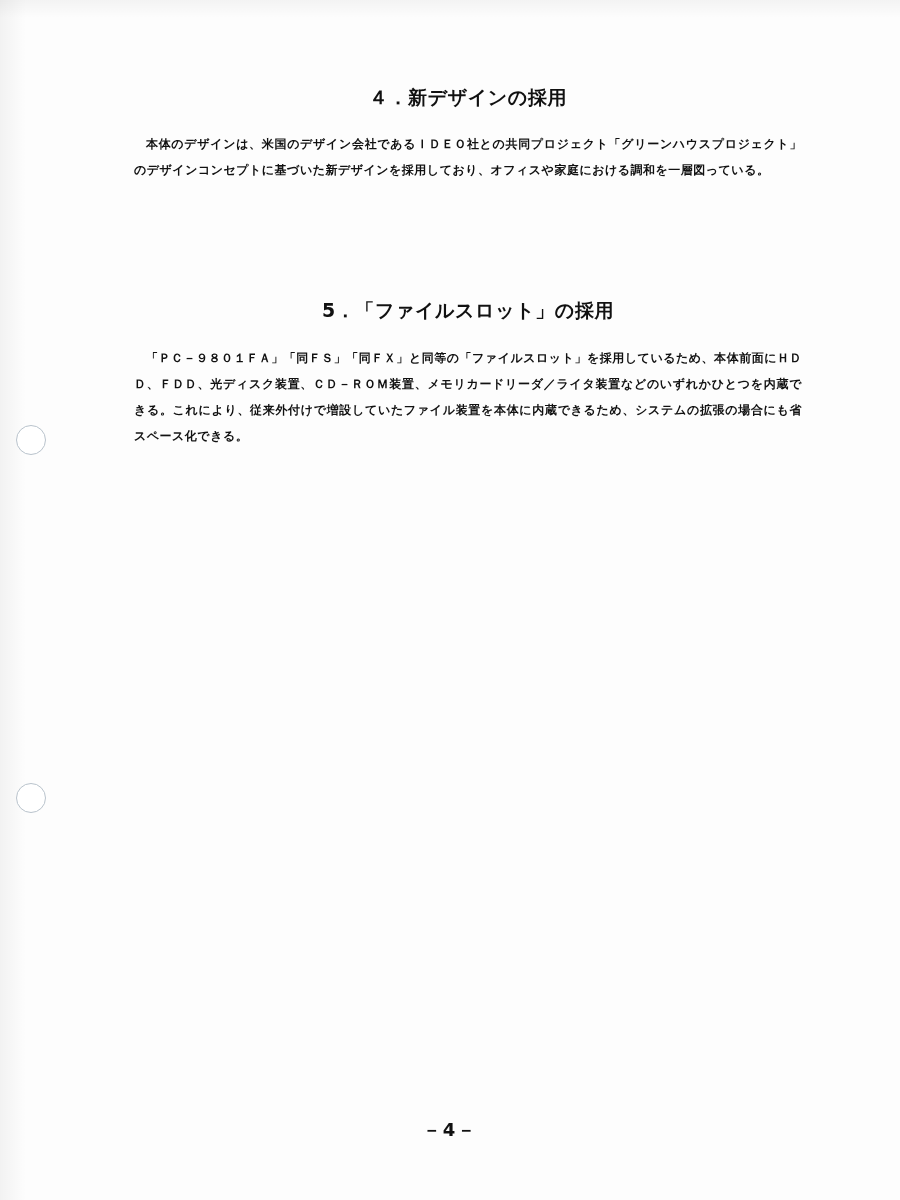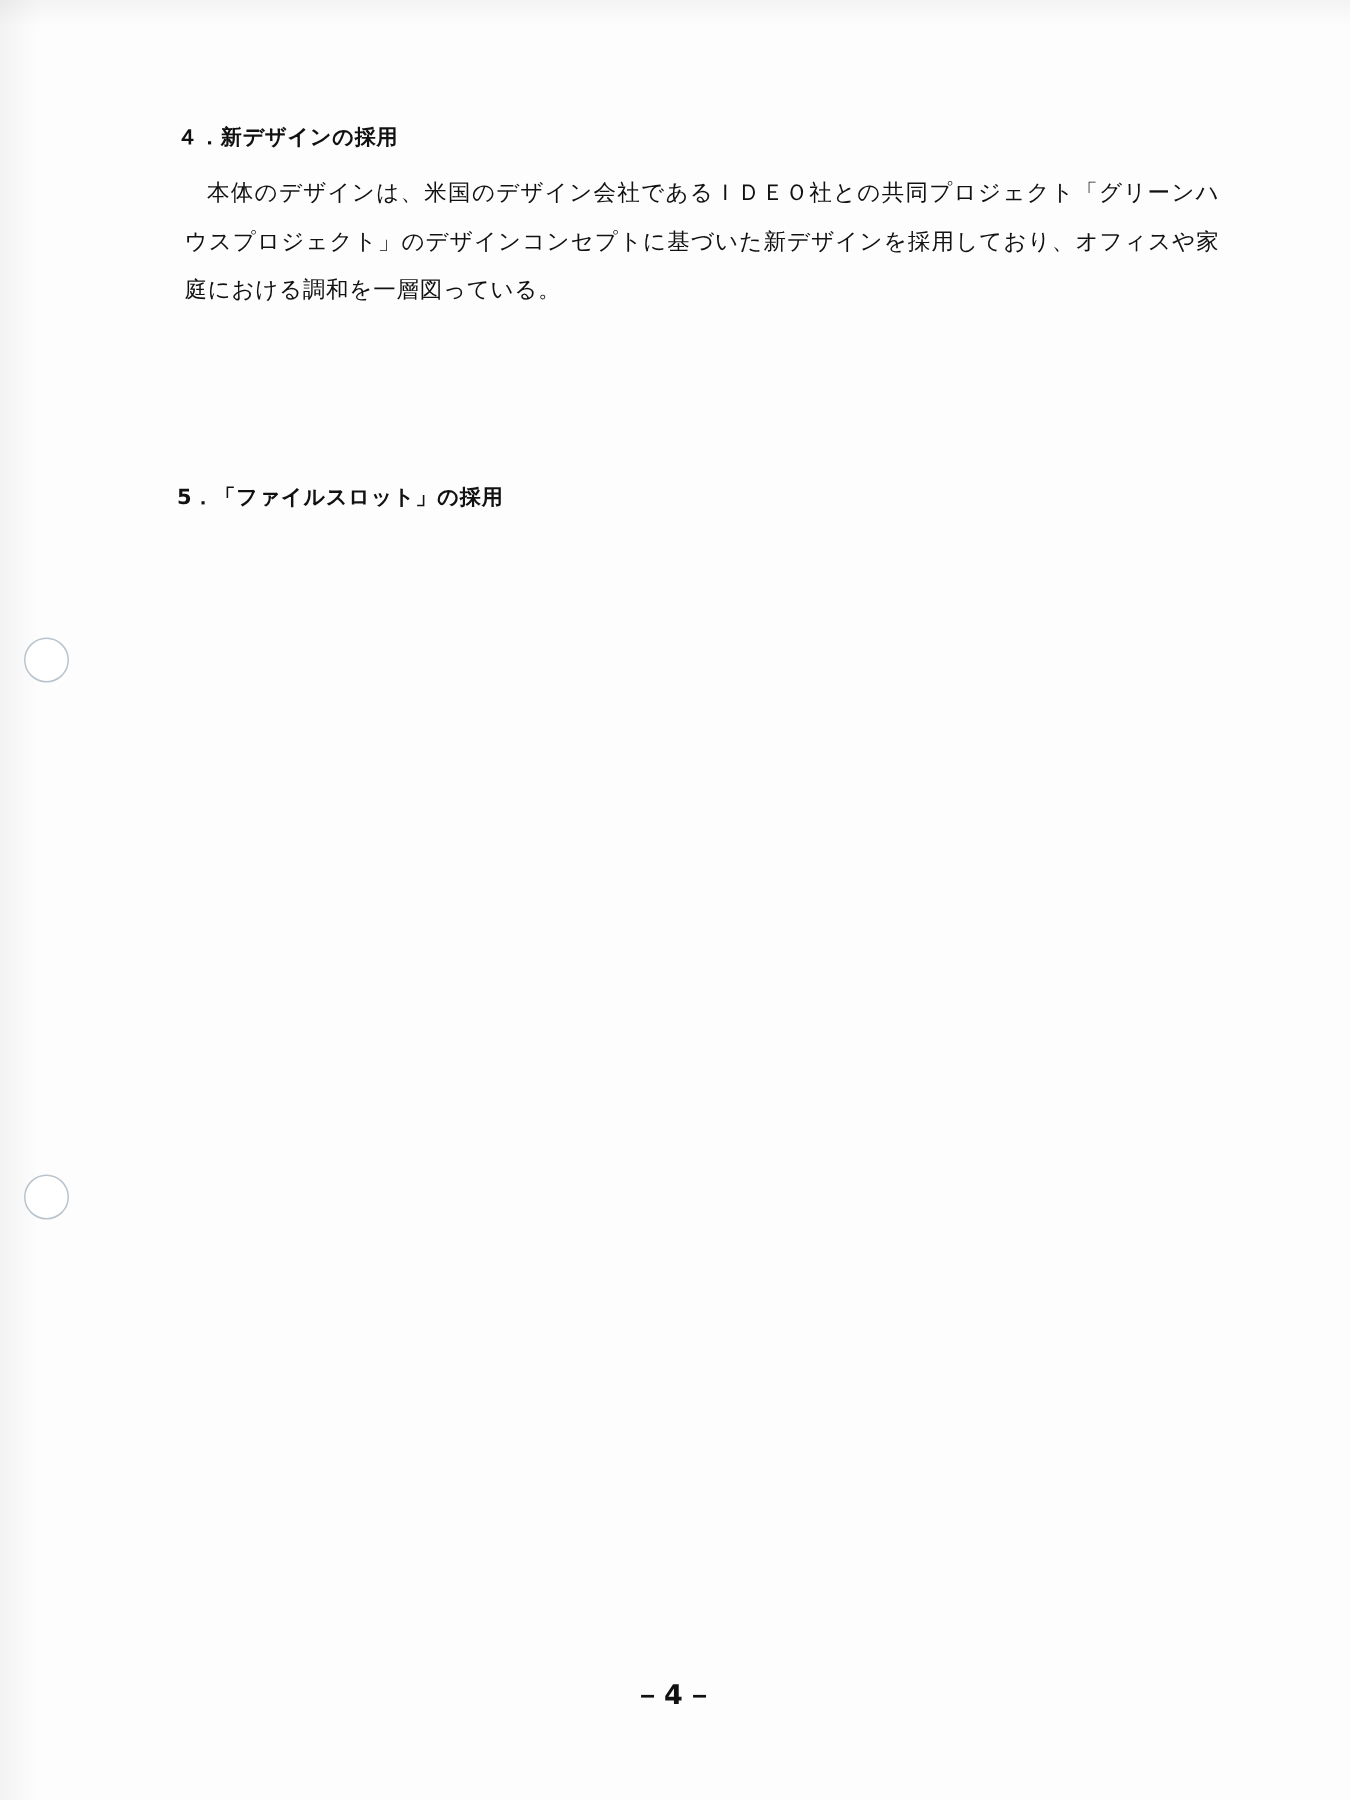--- a/index.html
+++ b/index.html
@@ -59,34 +59,35 @@
     top: 80px;
     width: 700px;
   }
 
   .section {
     margin-bottom: 34px;
   }
   .section:last-child { margin-bottom: 0; }
 
   .heading {
-    font-size: 14px;
+    font-size: 19px;
     font-weight: 700;
     letter-spacing: 0.6px;
     line-height: 1.85;
     margin: 0 0 6px 0;
     color: #111;
+    text-align: center;
   }
 
   .para {
-    font-size: 15px;
-    font-weight: 400;
+    font-size: 12px;
+    font-weight: 700;
     letter-spacing: 0.5px;
     line-height: 2.18;
-    margin: 5px;
+    margin: 16px;
     text-indent: 1em;
     color: #111;
     text-align: justify;
   }
 
   .spacer-1 { height: 20px; }
   .spacer-2 { height: 22px; }
 
   .page-number {
     position: absolute;
@@ -120,19 +121,20 @@
 
     <div class="spacer-1"></div>
 
     <div class="section">
     </div>
 
     <div class="spacer-2"></div>
 
     <div class="section">
       <h2 class="heading">5．「ファイルスロット」の採用</h2>
+      <p class="para">「ＰＣ－９８０１ＦＡ」「同ＦＳ」「同ＦＸ」と同等の「ファイルスロット」を採用しているため、本体前面にＨＤＤ、ＦＤＤ、光ディスク装置、ＣＤ－ＲＯＭ装置、メモリカードリーダ／ライタ装置などのいずれかひとつを内蔵できる。これにより、従来外付けで増設していたファイル装置を本体に内蔵できるため、システムの拡張の場合にも省スペース化できる。</p>
     </div>
 
   </div>
 
   <div class="page-number">－4－</div>
 
 </div>
 
 </body></html>

